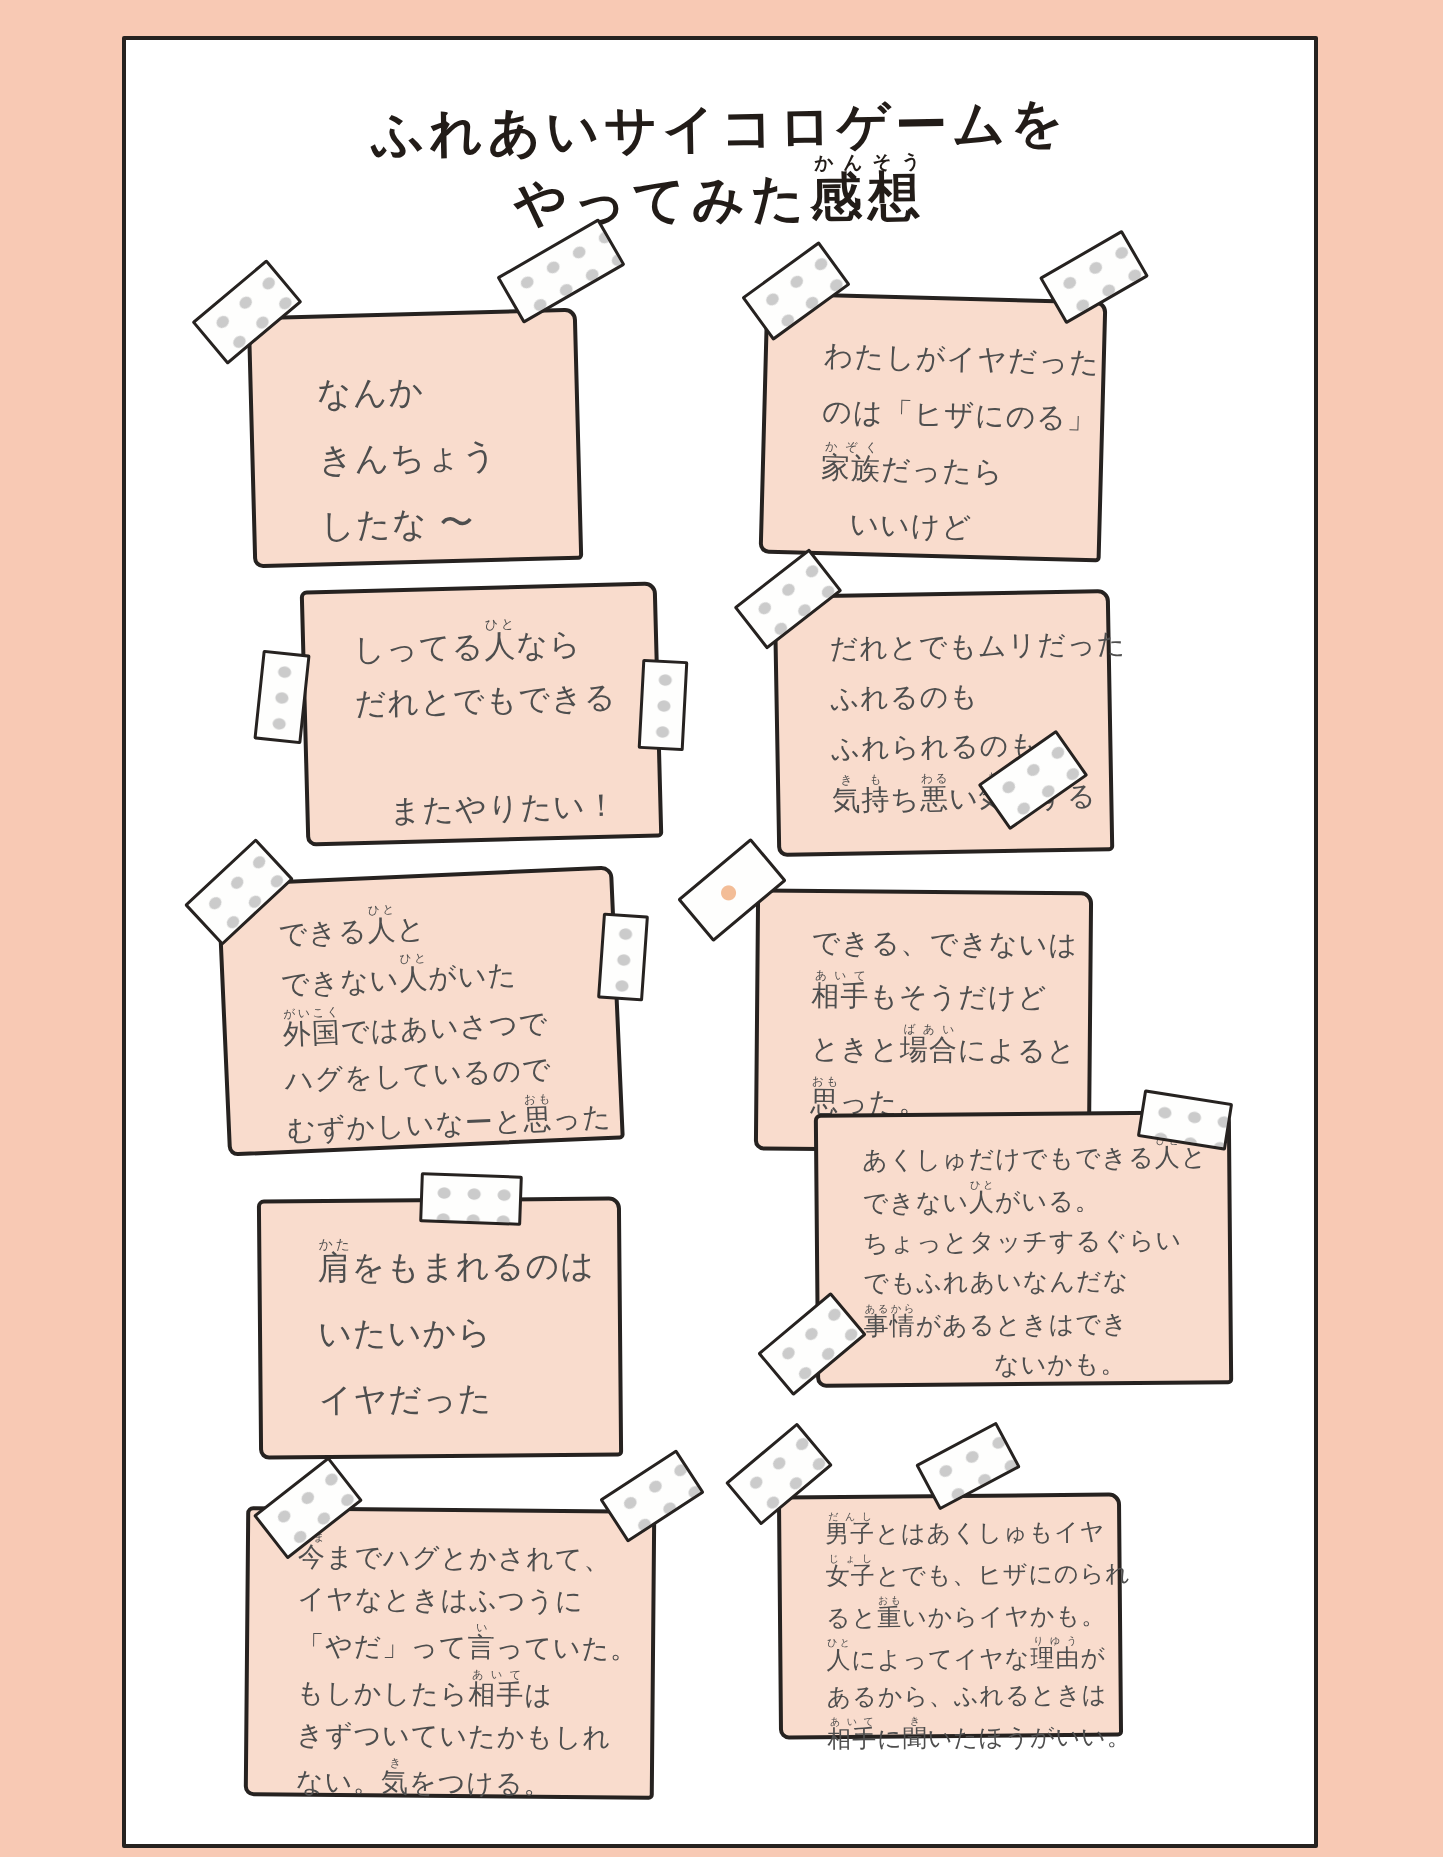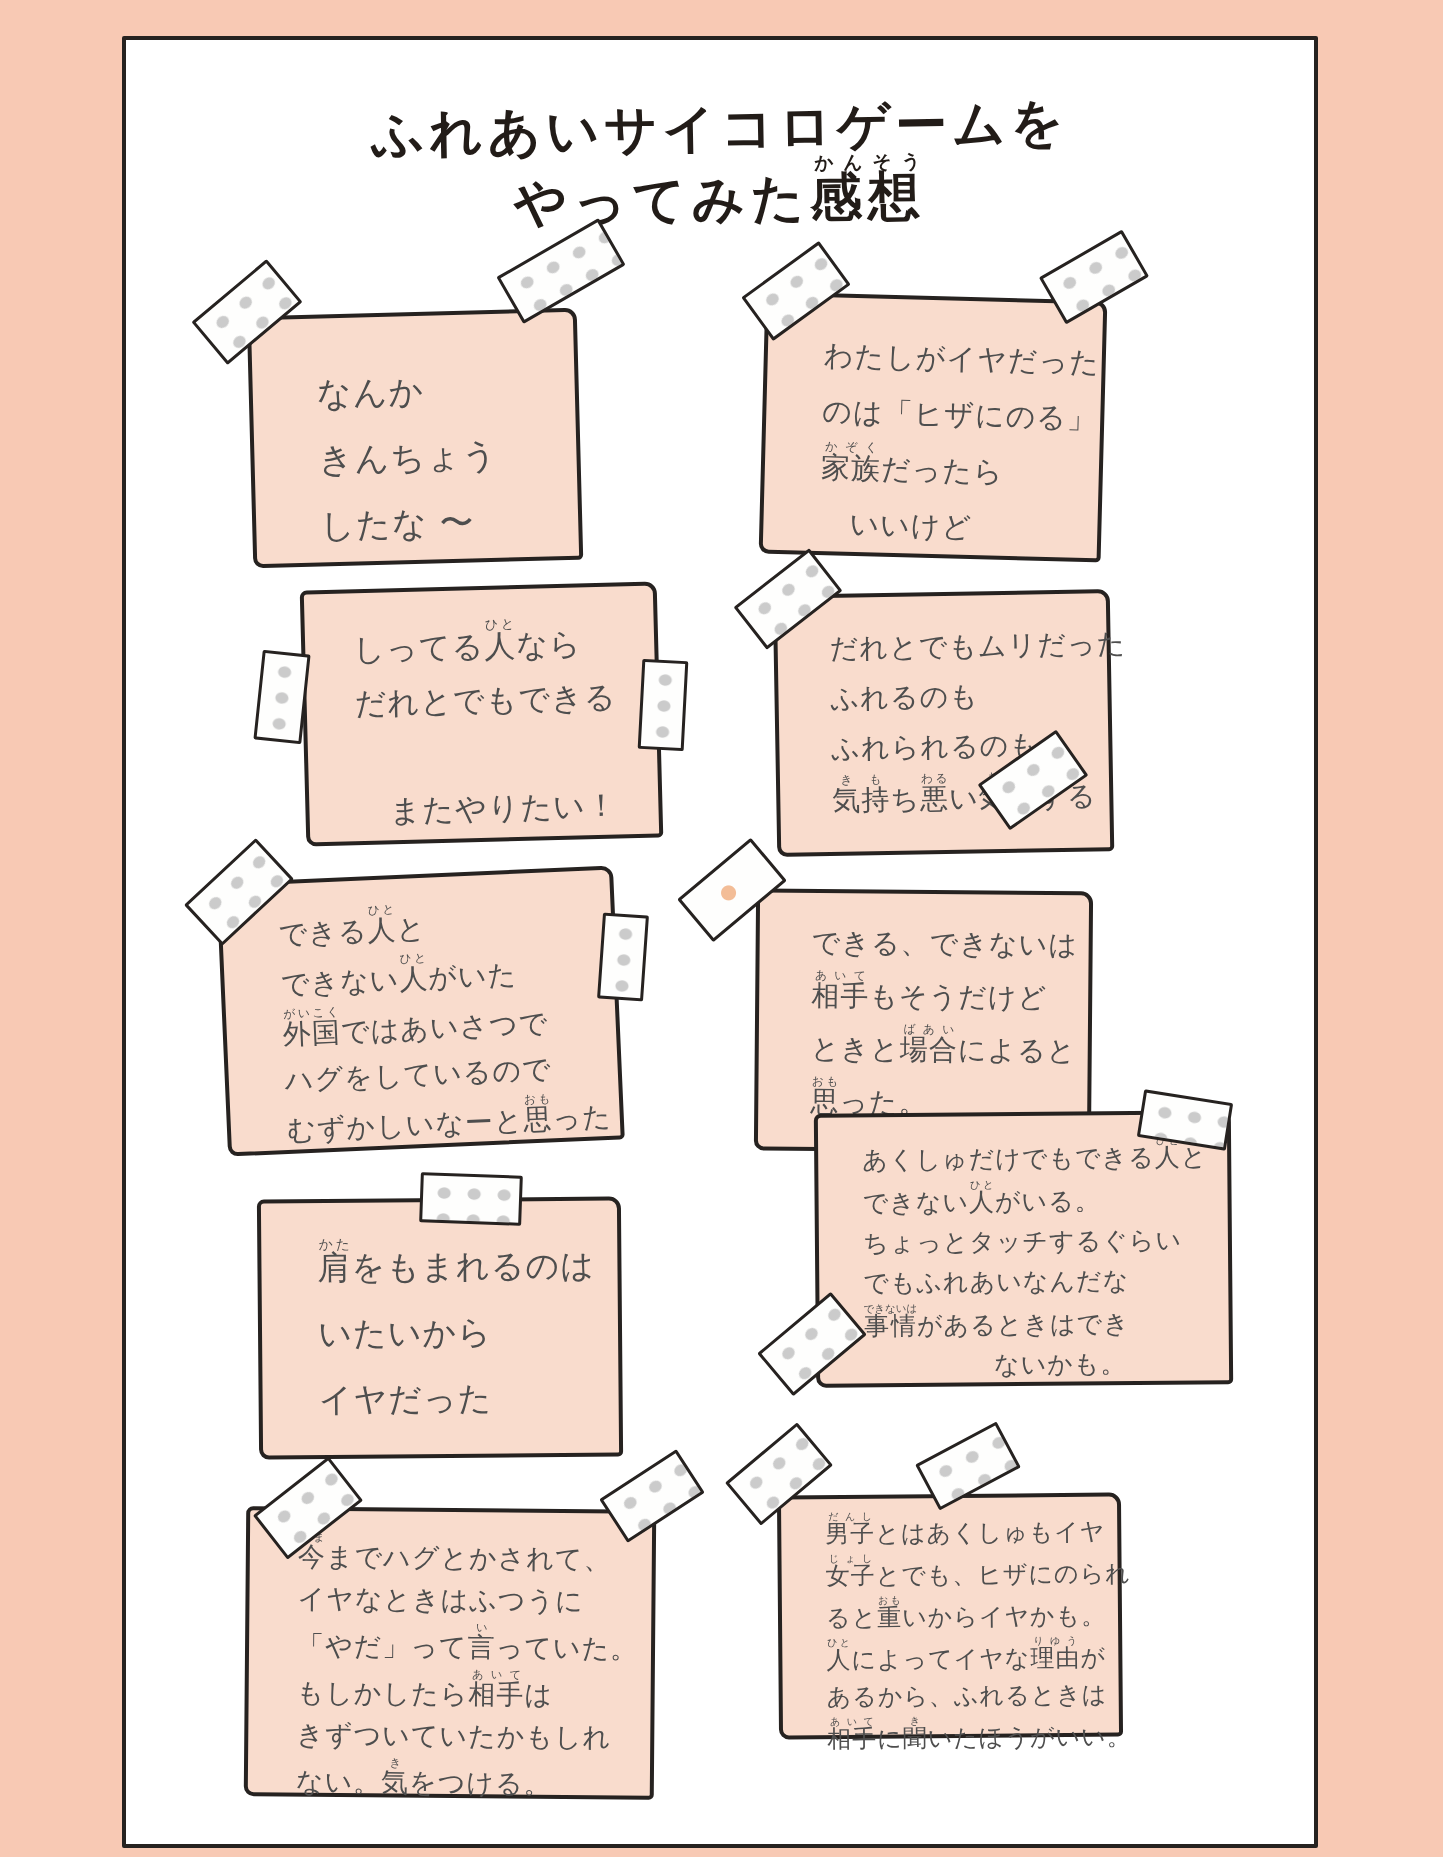--- a/index.html
+++ b/index.html
@@ -136,21 +136,21 @@
       <div class="nl">ときと<ruby>場合<rt>ばあい</rt></ruby>によると</div>
       <div class="nl"><ruby>思<rt>おも</rt></ruby>った。</div>
     </div>
 </div>
 <div class="note n7">
   <div class="note-text">
       <div class="nl">あくしゅだけでもできる<ruby>人<rt>ひと</rt></ruby>と</div>
       <div class="nl">できない<ruby>人<rt>ひと</rt></ruby>がいる。</div>
       <div class="nl">ちょっとタッチするぐらい</div>
       <div class="nl">でもふれあいなんだな</div>
-      <div class="nl"><ruby>事情<rt>できないは</rt></ruby>があるときはでき</div>
+      <div class="nl"><ruby>事情<rt>あるから</rt></ruby>があるときはでき</div>
       <div class="nl">　　　　　ないかも。</div>
     </div>
 </div>
 <div class="note n8">
   <div class="note-text">
       <div class="nl"><ruby>肩<rt>かた</rt></ruby>をもまれるのは</div>
       <div class="nl">いたいから</div>
       <div class="nl">イヤだった</div>
     </div>
 </div>

